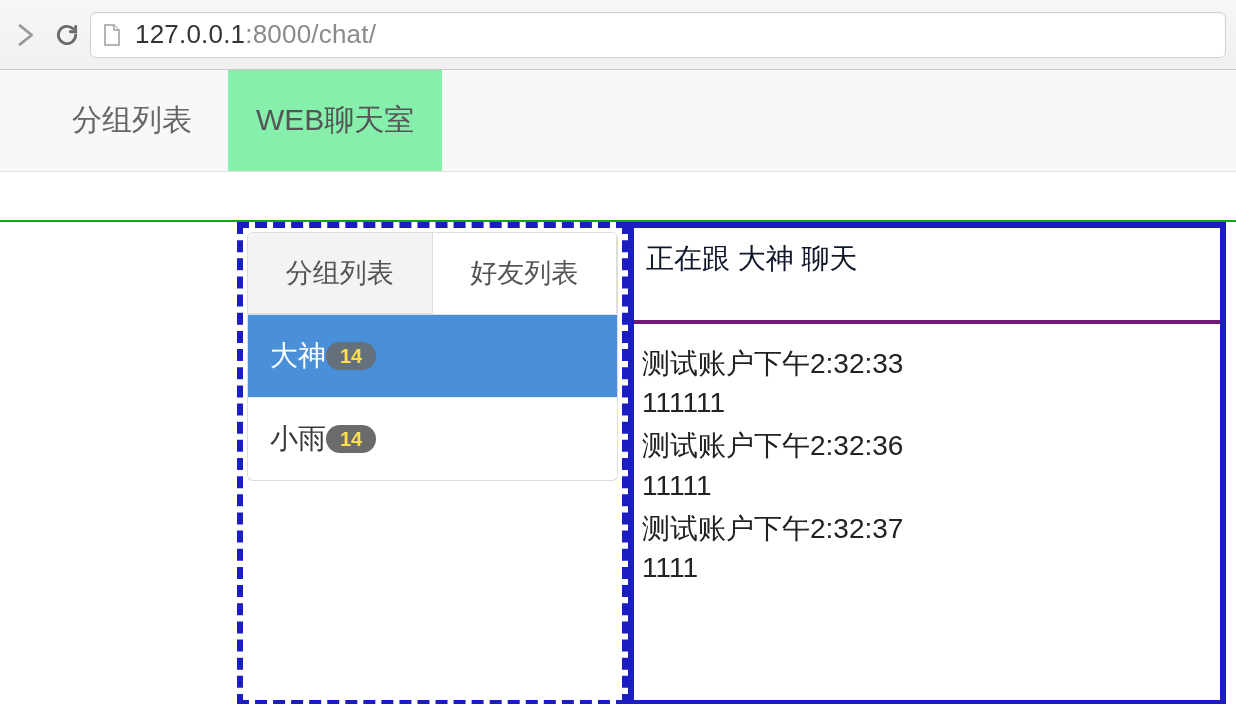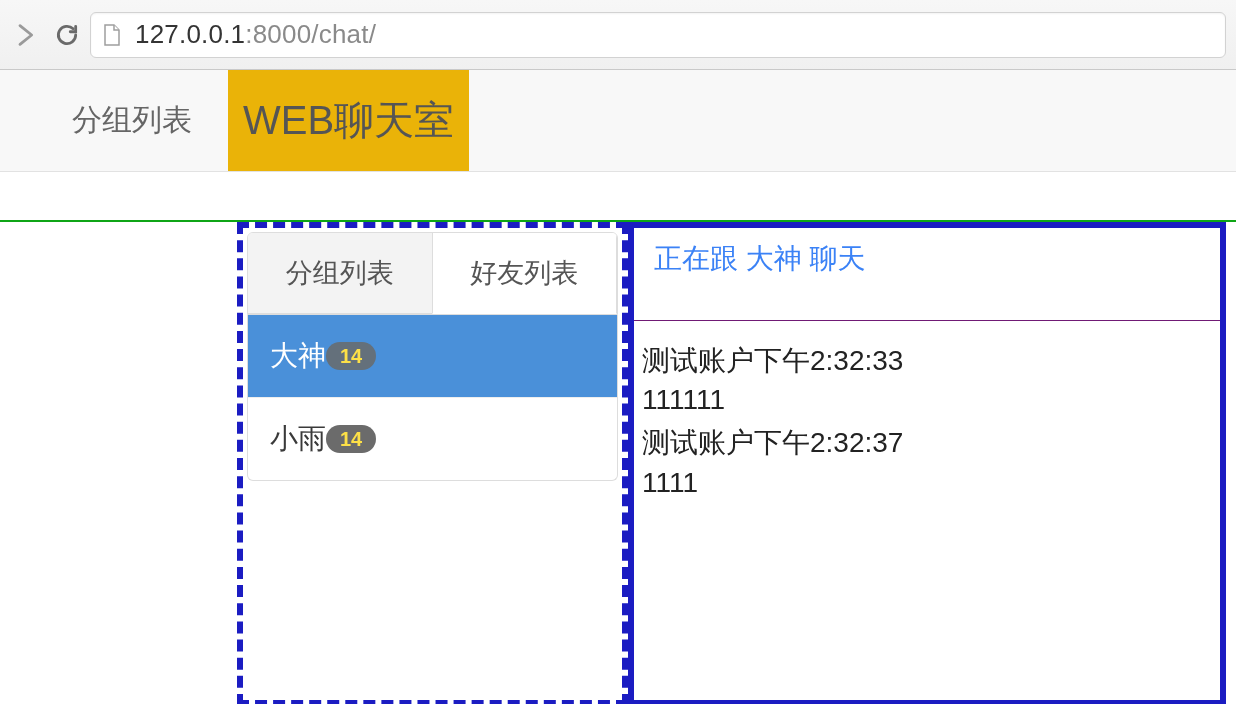--- a/index.html
+++ b/index.html
@@ -50,24 +50,24 @@
     display:flex;
     align-items:stretch;
     padding-left:40px;
   }
   .brand {
     display:flex; align-items:center;
     font-size:30px; color:#666; padding:0 36px 0 32px;
   }
   .active-item {
     display:flex; align-items:center;
-    padding: 0 15px;
-    background:#eab308;
+    padding: 0 28px;
+    background:#86efac;
     color:#555;
-    font-size:40px;
+    font-size:30px;
   }
 
   .content-wrap {
     margin-top:48px;
     border-top:2px solid #0fa516;
     position:relative;
     width:100%;
   }
 
   .layout {
@@ -138,23 +138,23 @@
 
   .chat-pane {
     border:6px solid #1b1cc2;
     background:#fff;
     width:598px;
     min-height:484px;
     margin-left:0px;
   }
   .chat-header {
     font-size:28px;
-    color:#3b82f6;
-    padding:12px 8px 42px 20px;
-    border-bottom:1px solid #701a75;
+    color:#0f172a;
+    padding:12px 8px 42px 12px;
+    border-bottom:4px solid #701a75;
   }
   .chat-messages {
     padding:20px 8px;
     font-size:28px;
     color:#222;
     line-height:1.4;
   }
   .msg { margin-bottom:4px; }
   .msg .meta { display:block; }
   .msg .body { display:block; }
@@ -214,20 +214,24 @@
       </div>
 
       <div class="chat-pane">
         <div class="chat-header">正在跟 大神 聊天</div>
         <div class="chat-messages">
           <div class="msg">
             <span class="meta">测试账户下午2:32:33</span>
             <span class="body">111111</span>
           </div>
           <div class="msg">
+            <span class="meta">测试账户下午2:32:36</span>
+            <span class="body">11111</span>
+          </div>
+          <div class="msg">
             <span class="meta">测试账户下午2:32:37</span>
             <span class="body">1111</span>
           </div>
         </div>
       </div>
 
     </div>
   </div>
 </div>
 

